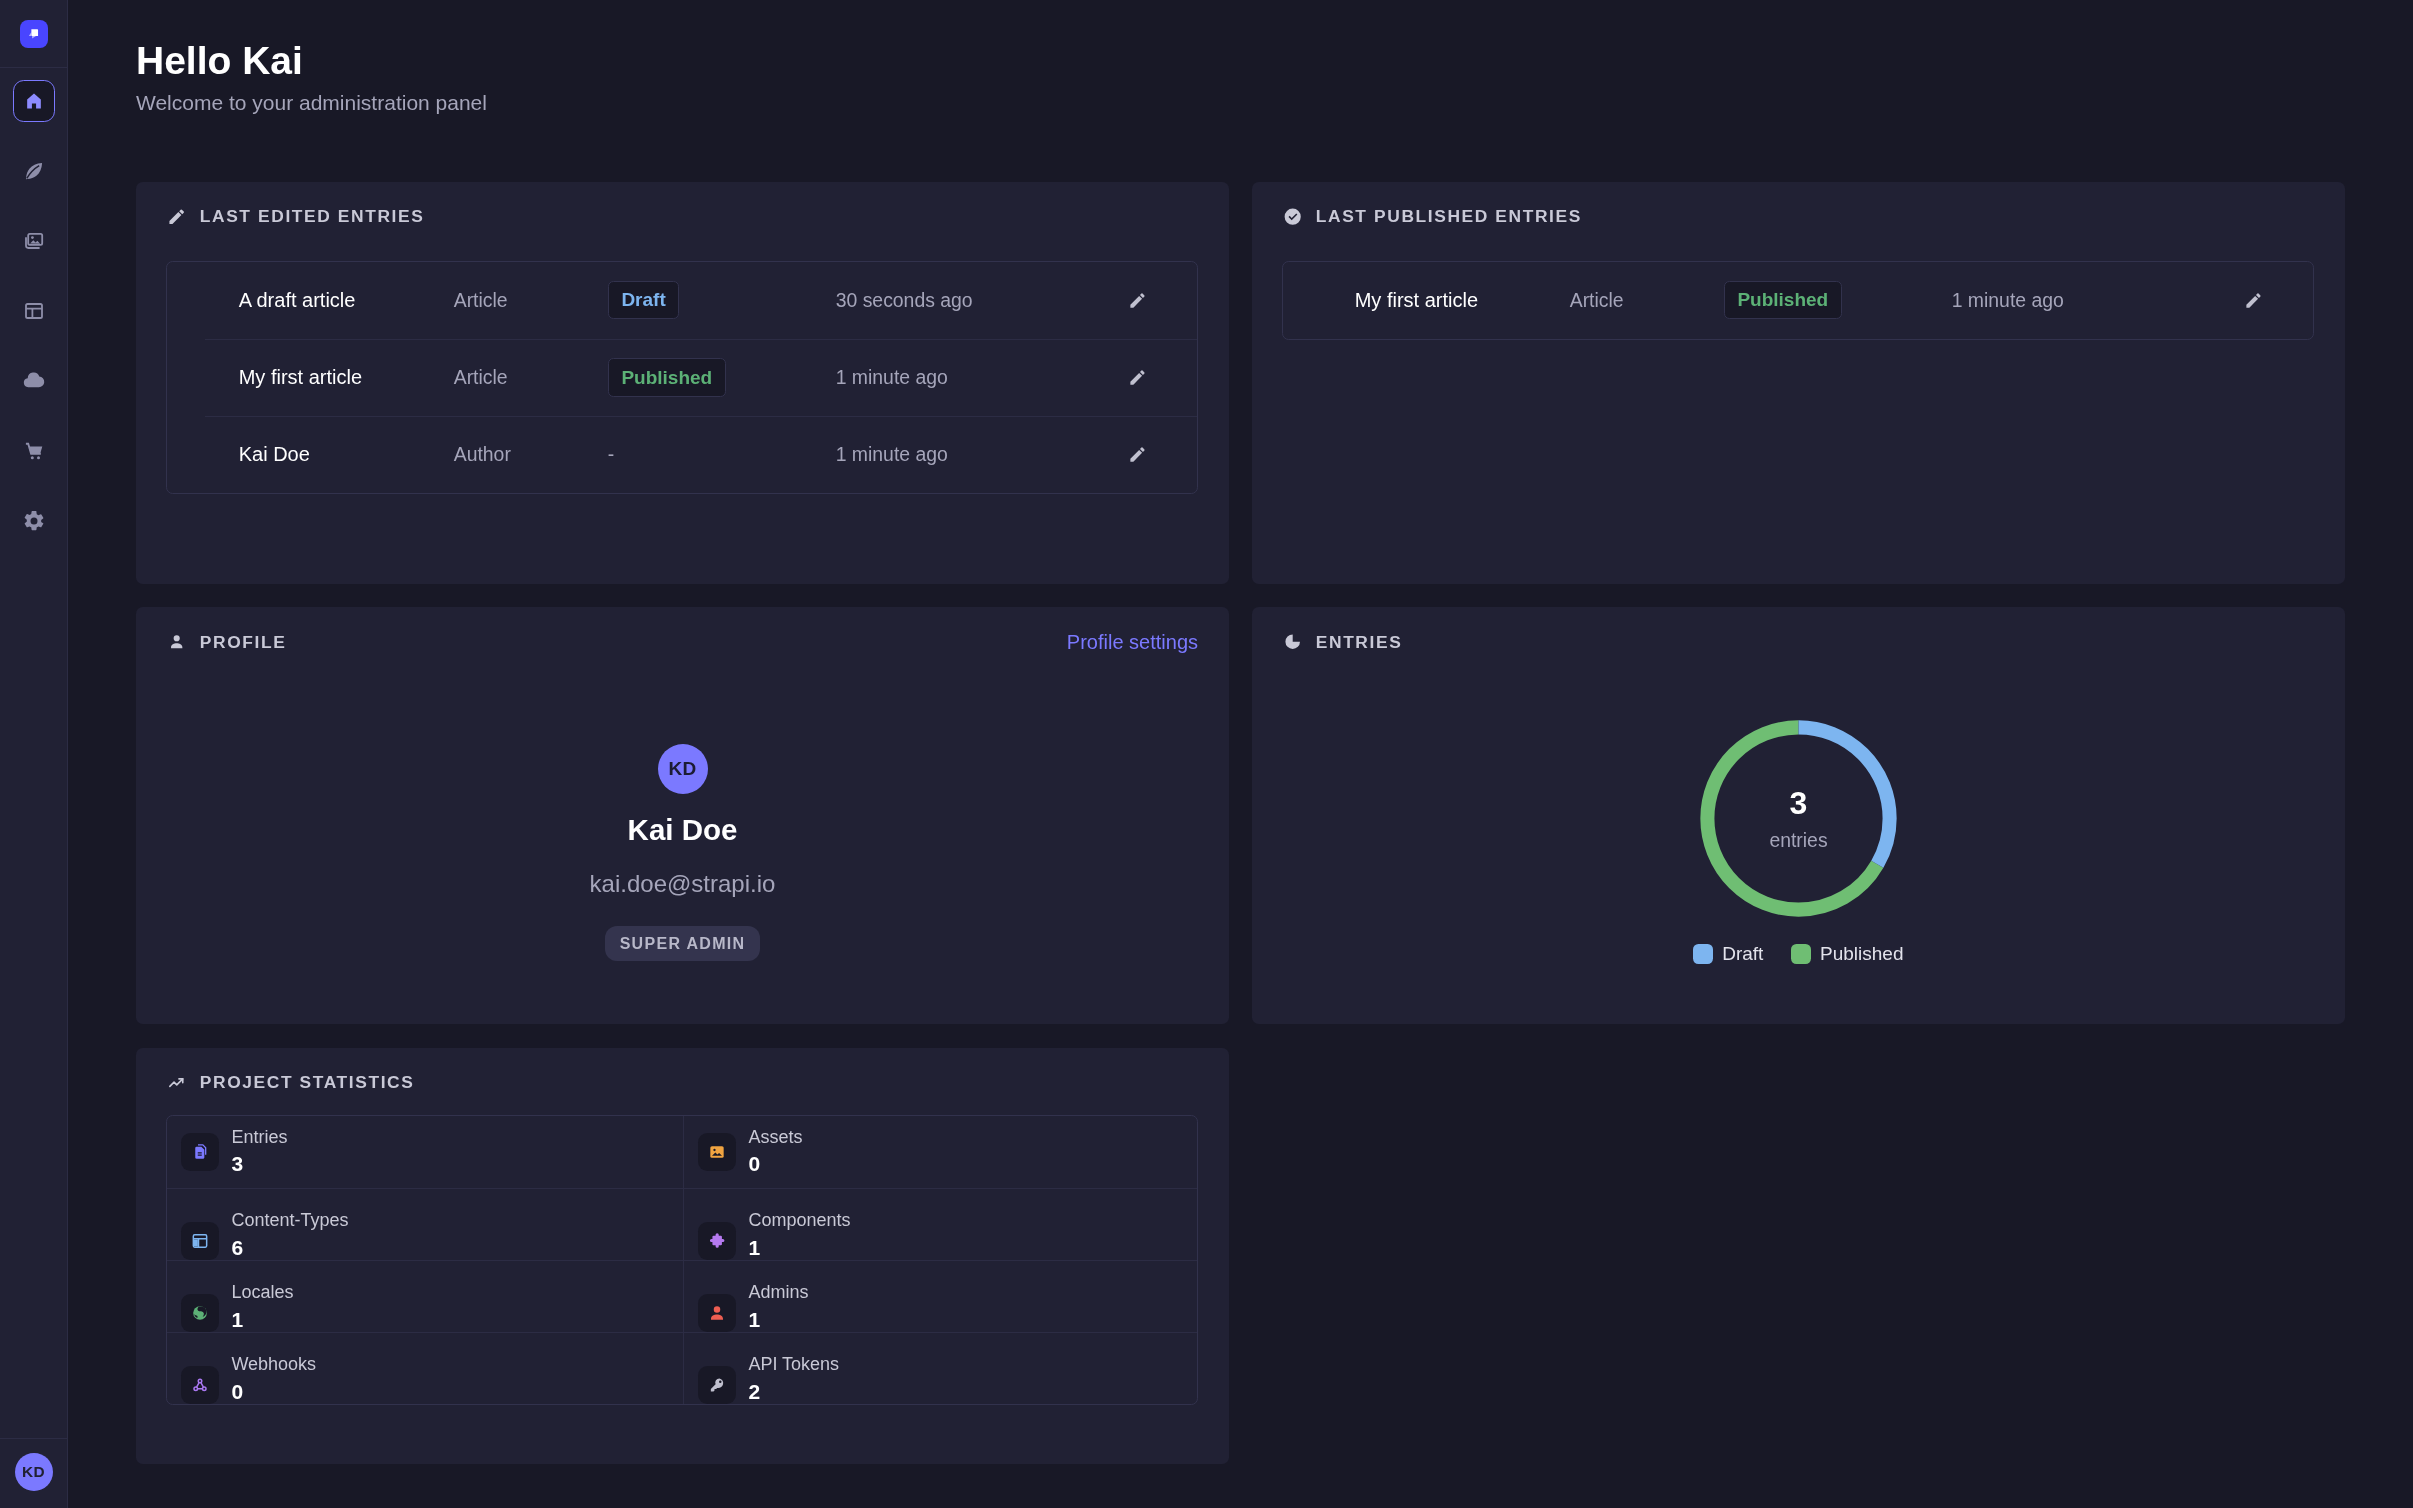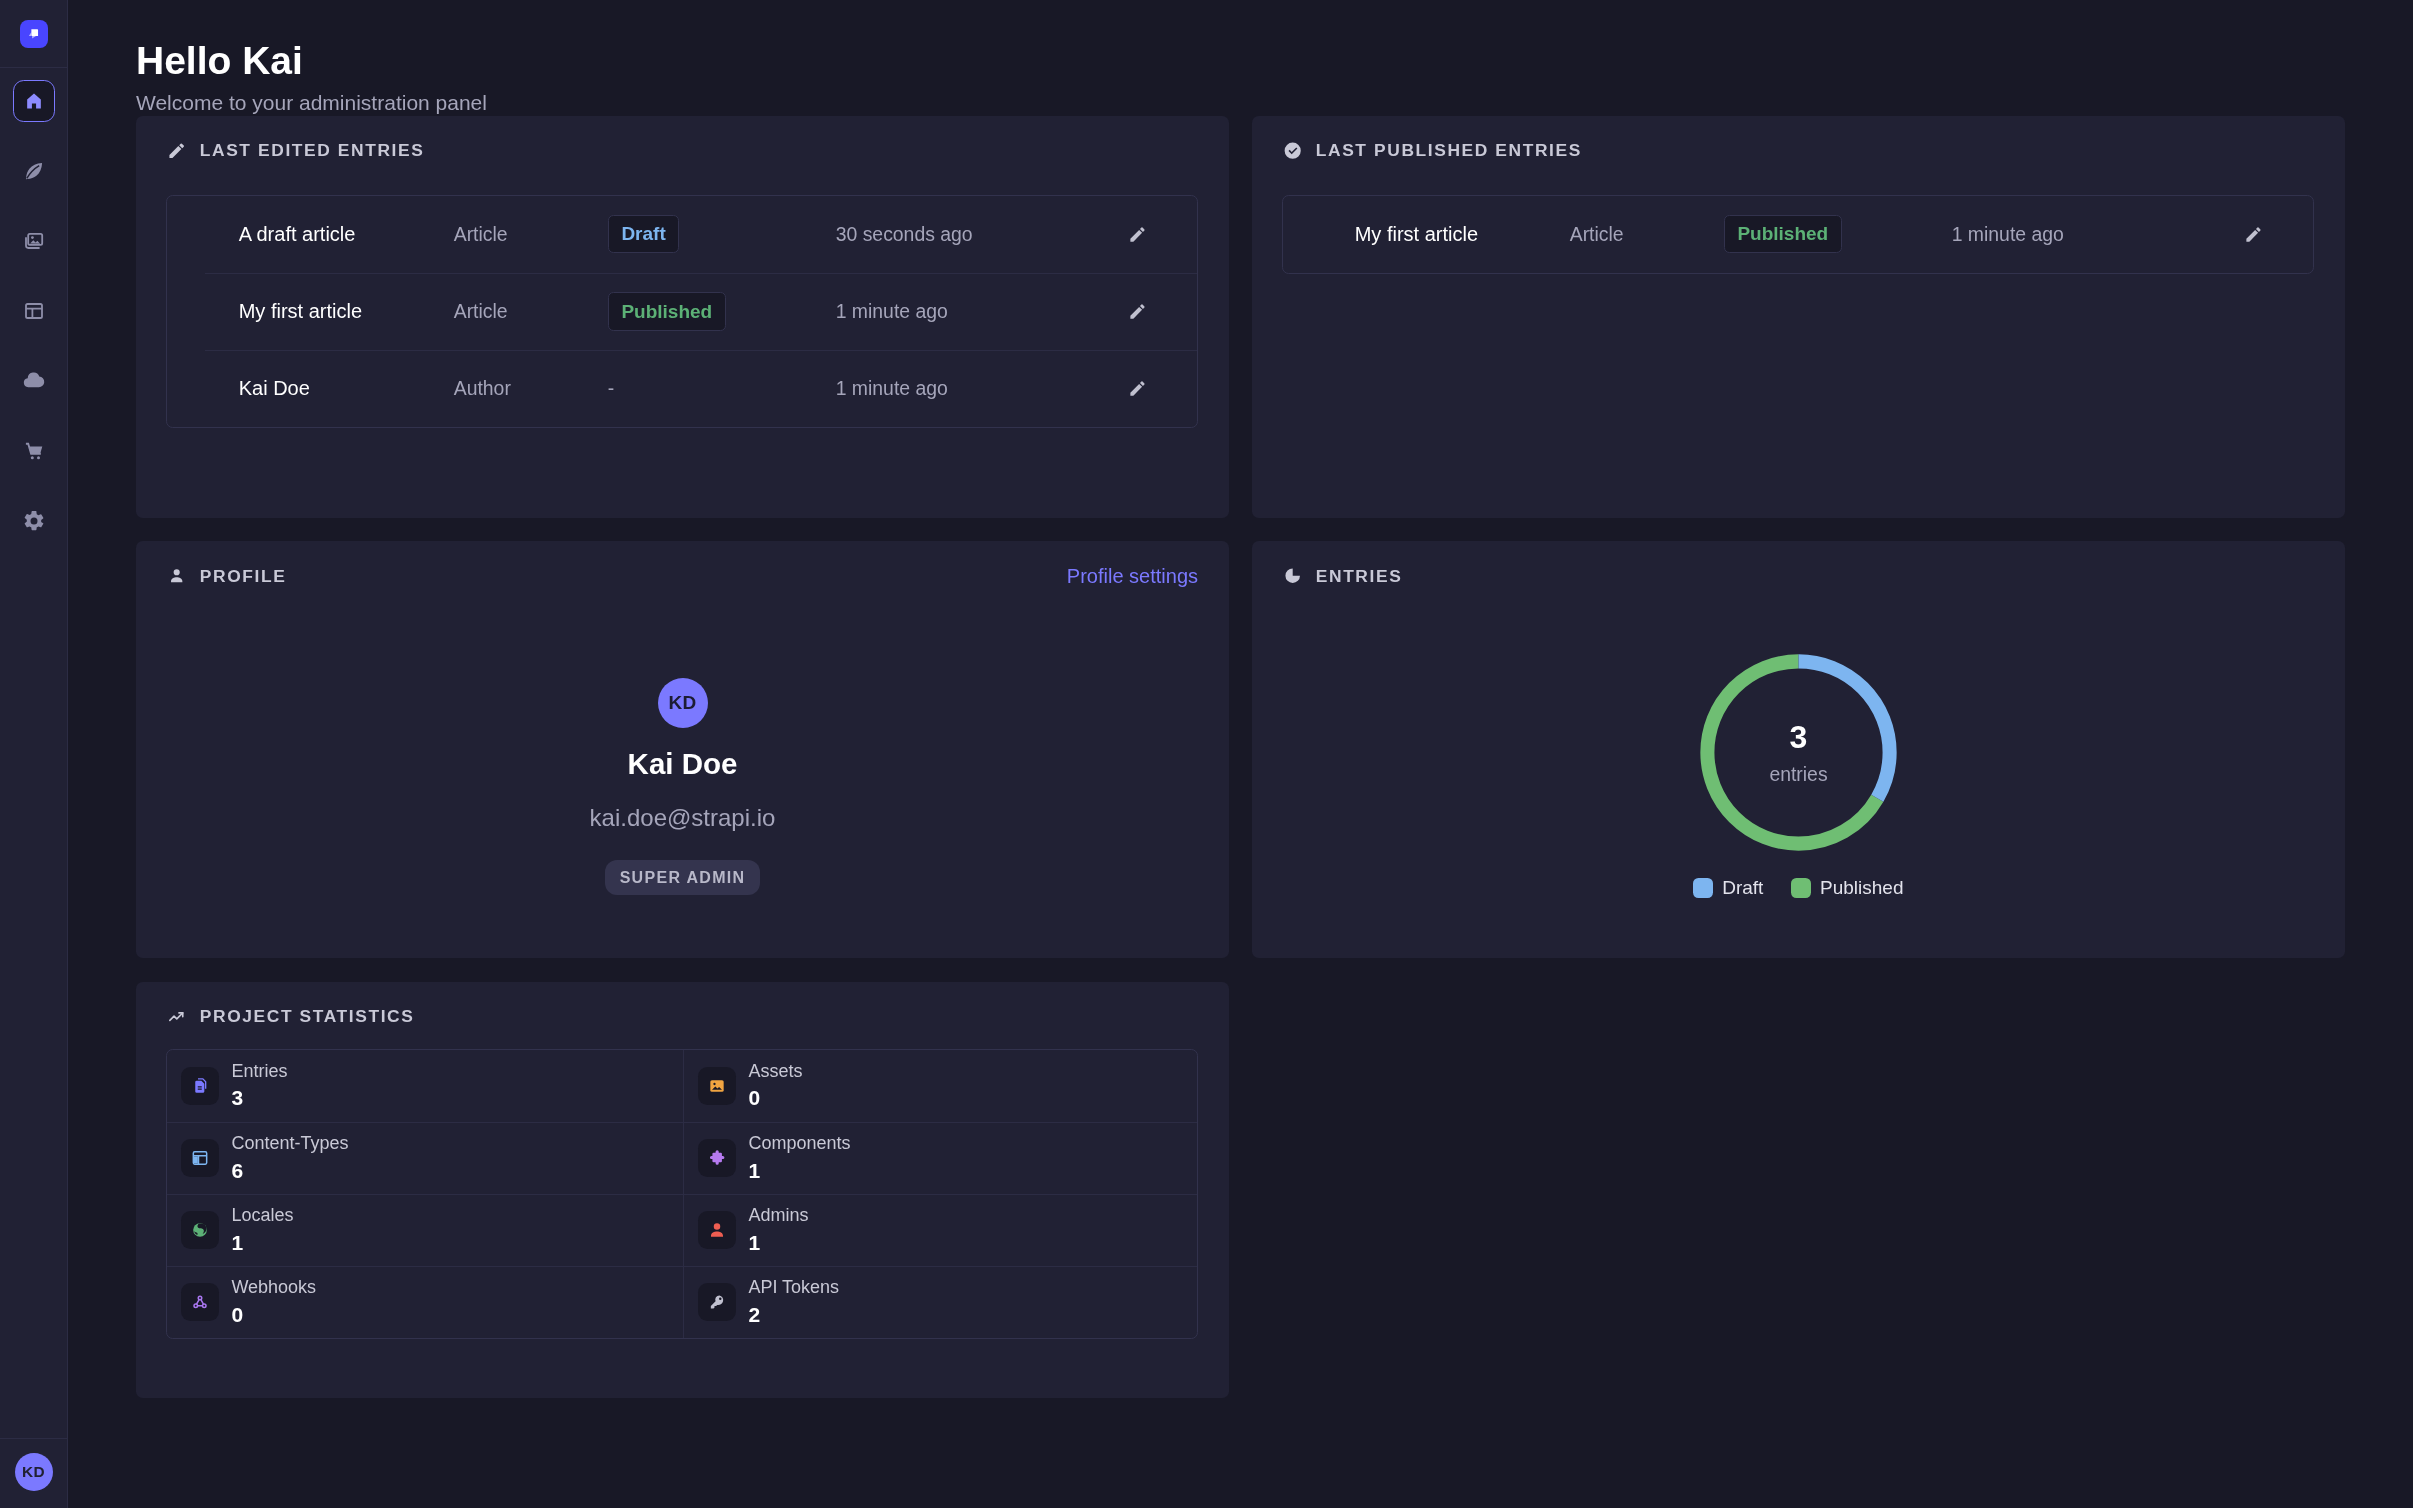--- a/index.html
+++ b/index.html
@@ -48,20 +48,21 @@
     display: flex; align-items: center; justify-content: center;
     margin: 14.7px 0 17px; cursor: pointer; letter-spacing: 0.3px;
   }
 
   
   .main { flex: 1; padding: 39px 0 0 68px; }
   h1.page-title { margin: 0; font-size: 39px; line-height: 43px; font-weight: 700; color: #ffffff; }
   .page-subtitle { margin: 8px 0 0; font-size: 21px; line-height: 25.5px; color: #a5a5ba; }
 
   .grid {
+    margin-top: 66px;
     display: grid;
     grid-template-columns: 1093px 1093px;
     grid-template-rows: 402px 417px 416px;
     column-gap: 23px; row-gap: 23.5px;
   }
   .card {
     background: #212134;
     border-radius: 6.7px;
     padding: 23px 31px;
   }
@@ -149,21 +150,21 @@
     border: 0.7px solid #32324d; border-radius: 6.7px;
     display: grid;
     grid-template-columns: 516px 515px;
     grid-auto-rows: 72px;
     overflow: hidden;
   }
   .stat-cell {
     display: flex; align-items: center; gap: 12px;
     padding-left: 14.7px;
   }
-  .stats-grid .stat-cell:nth-child(n+3) { border-top: 0.7px solid #2c2c44; }
+  .stats-grid .stat-cell:nth-child(n+3) { border-top: 0.7px solid #2c2c44; align-items: flex-end; }
   .stats-grid .stat-cell:nth-child(even) { border-left: 0.7px solid #2c2c44; }
   .stat-tile {
     width: 38px; height: 38px; border-radius: 9.4px;
     background: #181826;
     display: flex; align-items: center; justify-content: center;
     flex-shrink: 0;
   }
   .stat-info { display: flex; flex-direction: column; gap: 4.7px; }
   .stat-label { font-size: 18px; font-weight: 500; color: #c9c9d6; }
   .stat-value { font-size: 21px; font-weight: 700; color: #ffffff; }

